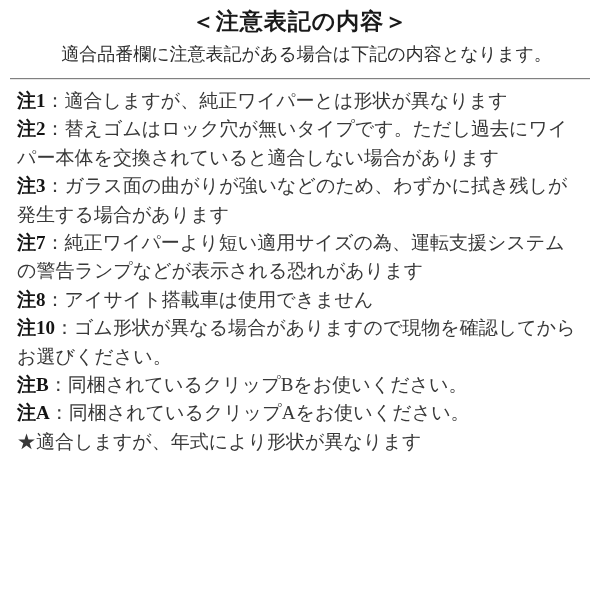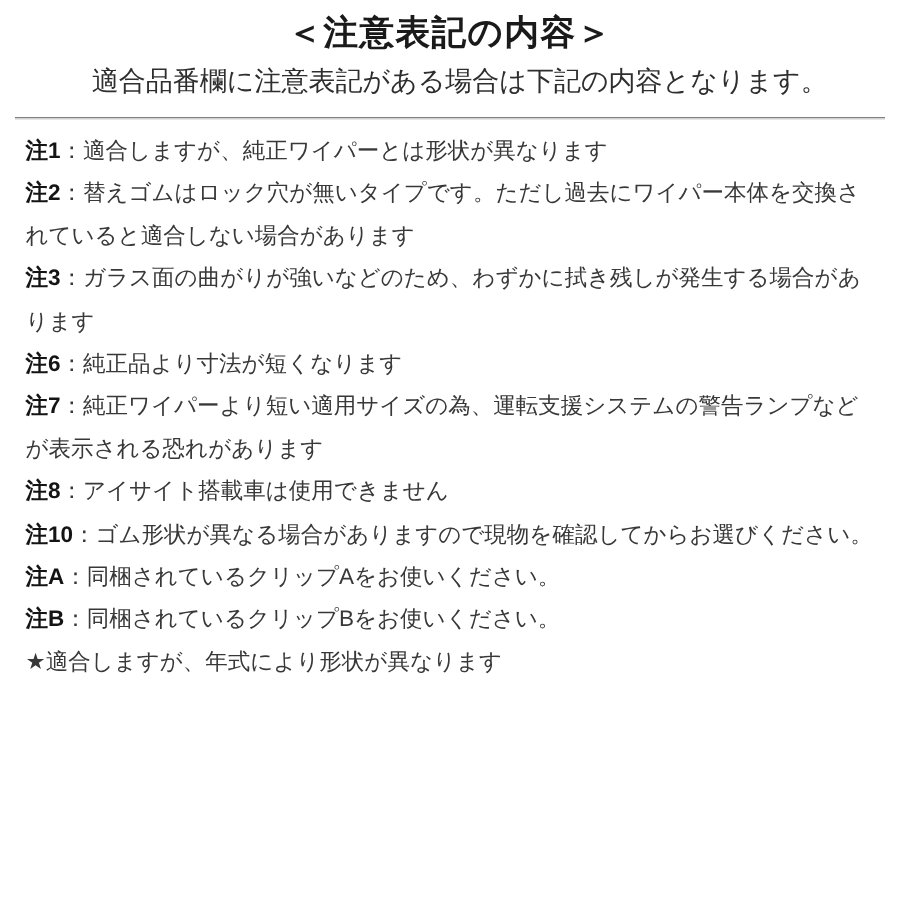--- a/index.html
+++ b/index.html
@@ -36,23 +36,24 @@
   }
   hr.separator {
     margin: 12px 10px 0 10px;
     border: 0;
     border-top: 1px solid #808080;
     border-bottom: 1px solid #e6e6e6;
     height: 0;
   }
   .notes {
     margin: 7px 16px 0 17px;
-    font-size: 15px;
+    font-size: 19px;
     line-height: 28.4px;
     color: #383838;
+    font-family: Liberation Serif, serif;
   }
   .note {
     margin: 0;
     padding: 0;
   }
   .note-label {
     font-weight: bold;
     color: #141414;
   }
   .note-colon {
@@ -77,30 +78,29 @@
   <div class="notes">
 
     <p class="note"><span class="note-label">注1</span><span class="note-colon">：</span><span>適合しますが、純正ワイパーとは形状が異なります</span></p>
 
     <p class="note"><span class="note-label">注2</span><span class="note-colon">：</span><span>替えゴムはロック穴が無いタイプです。ただし過去にワイパー本体を交換されていると適合しない場合があります</span></p>
 
     <p class="note"><span class="note-label">注3</span><span class="note-colon">：</span><span>ガラス面の曲がりが強いなどのため、わずかに拭き残しが発生する場合があります</span></p>
 
 
 
-    <p class="note"><span class="note-label">注6</span><span class="note-colon">：</span><span>純正品より寸法が短くなります</span></p>
 
     <p class="note"><span class="note-label">注7</span><span class="note-colon">：</span><span>純正ワイパーより短い適用サイズの為、運転支援システムの警告ランプなどが表示される恐れがあります</span></p>
 
     <p class="note"><span class="note-label">注8</span><span class="note-colon">：</span><span>アイサイト搭載車は使用できません</span></p>
 
 
     <p class="note"><span class="note-label">注10</span><span class="note-colon">：</span><span>ゴム形状が異なる場合がありますので現物を確認してからお選びください。</span></p>
 
+    <p class="note"><span class="note-label">注B</span><span class="note-colon">：</span><span>同梱されているクリップBをお使いください。</span></p>
+
     <p class="note"><span class="note-label">注A</span><span class="note-colon">：</span><span>同梱されているクリップAをお使いください。</span></p>
-
-    <p class="note"><span class="note-label">注B</span><span class="note-colon">：</span><span>同梱されているクリップBをお使いください。</span></p>
 
     <p class="footnote">★適合しますが、年式により形状が異なります</p>
 
   </div>
 
 </div>
 
 </body></html>

